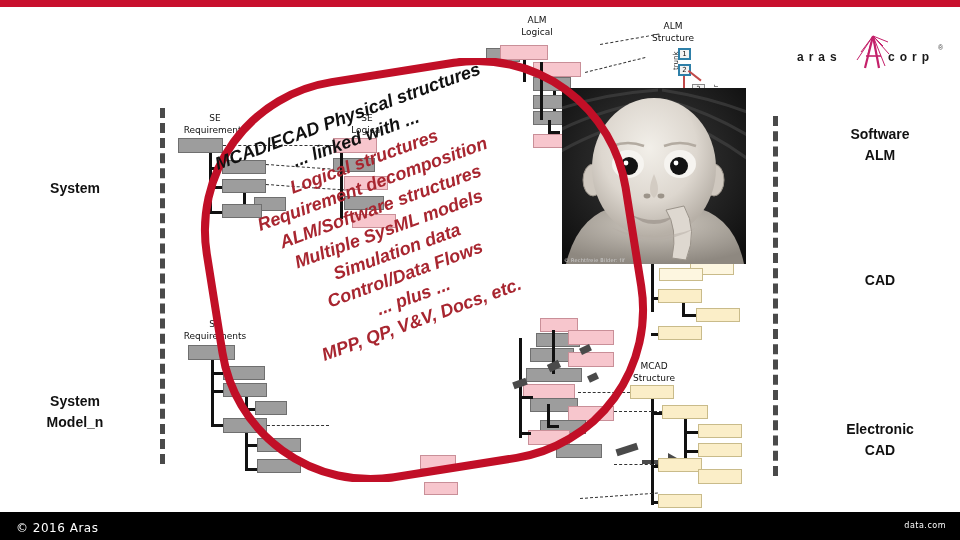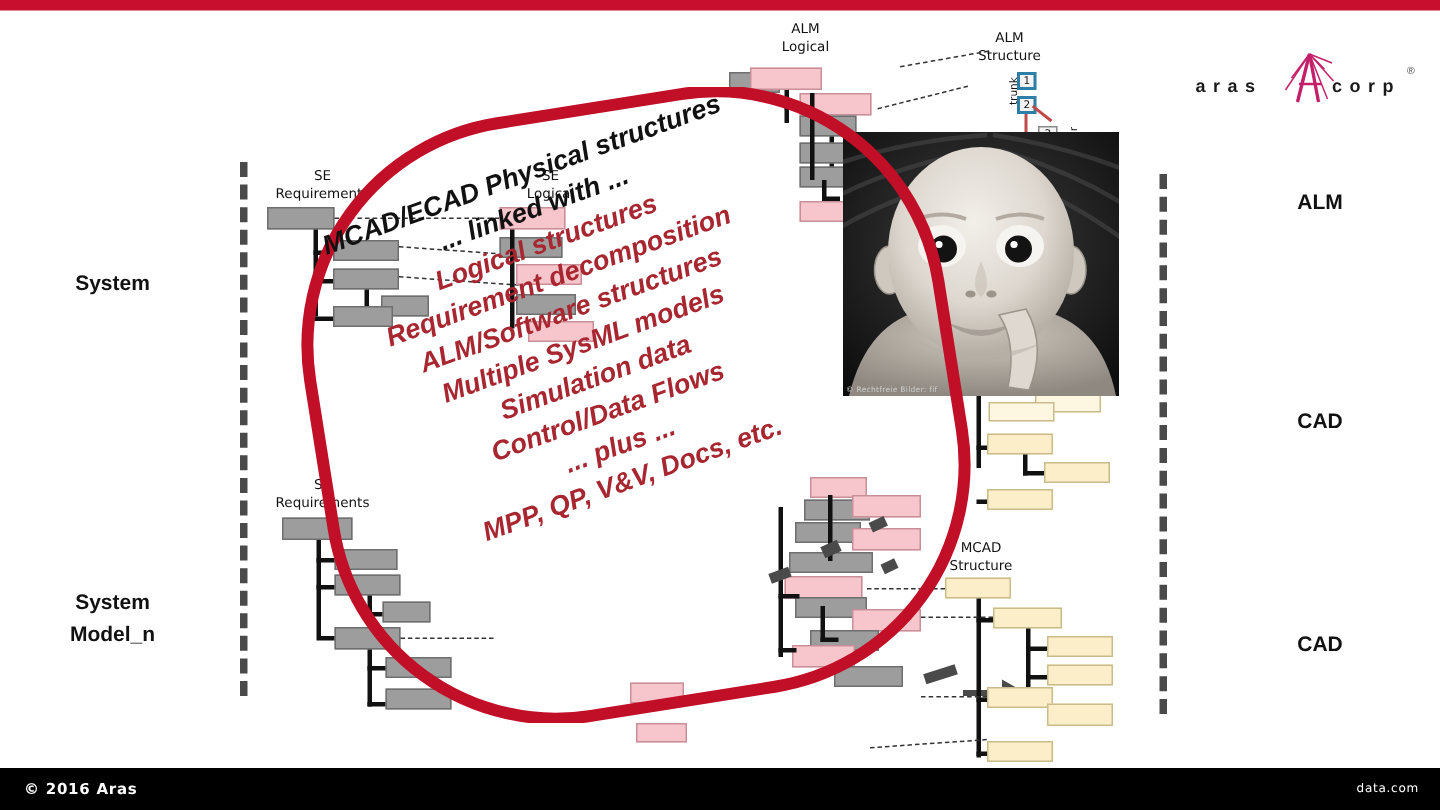--- a/index.html
+++ b/index.html
@@ -84,22 +84,22 @@
     transform:rotate(-20deg);transform-origin:50% 50%;
     font-style:italic;font-weight:700;color:#a82630;
     font-size:18px;line-height:24px;
   }
   .redtext .ln{white-space:nowrap;}
   .redtext .black{color:#111;}
   .rt-r0{text-align:center;}
 
   
   .footer{position:absolute;left:0;top:512px;width:960px;height:28px;background:#000;}
-  .footer-left{position:absolute;left:16px;top:521px;font-size:10px;color:#fff;
-               font-family:"DejaVu Sans", sans-serif;letter-spacing:0.5px;font-weight:bold;}
+  .footer-left{position:absolute;left:16px;top:521px;font-size:12px;color:#fff;
+               font-family:"DejaVu Sans", sans-serif;letter-spacing:0.5px;}
   .footer-right{position:absolute;right:14px;top:521px;font-size:8px;color:#fff;
                 font-family:"DejaVu Sans", sans-serif;letter-spacing:0.5px;}
 
   
   .mini{position:absolute;width:13px;height:12px;border:2px solid #2e7fa8;
         background:#f3f3f3;font-size:7px;line-height:9px;text-align:center;color:#111;
         font-family:"DejaVu Sans", sans-serif;box-sizing:border-box;}
   .mini-plain{border:1px solid #8a8a8a;background:#f3f3f3;}
   .trunk-lbl{position:absolute;font-size:7px;color:#111;
              transform:rotate(-90deg);transform-origin:0 0;
@@ -143,26 +143,28 @@
 
   <div class="side-label lbl-sm1">
     <div>System</div>
   </div>
   <div class="side-label lbl-smn">
     <div>System</div>
     <div>Model_n</div>
   </div>
 
   <div class="side-label lbl-swalm">
+    <div>Software</div>
     <div>ALM</div>
   </div>
   <div class="side-label lbl-mcad">
     <div>CAD</div>
   </div>
   <div class="side-label lbl-ecad">
+    <div>Electronic</div>
     <div>CAD</div>
   </div>
 
   <div class="tree-title" style="left:170px;top:112px;">
     <div>SE</div>
     <div>Requirements</div>
   </div>
   <div class="nd nd-gray" style="left:178px;top:138px;width:45px;height:15px;"></div>
   <div class="cl cl-v" style="left:209px;top:153px;height:58px;"></div>
   <div class="cl cl-h" style="left:209px;top:167px;width:14px;"></div>

